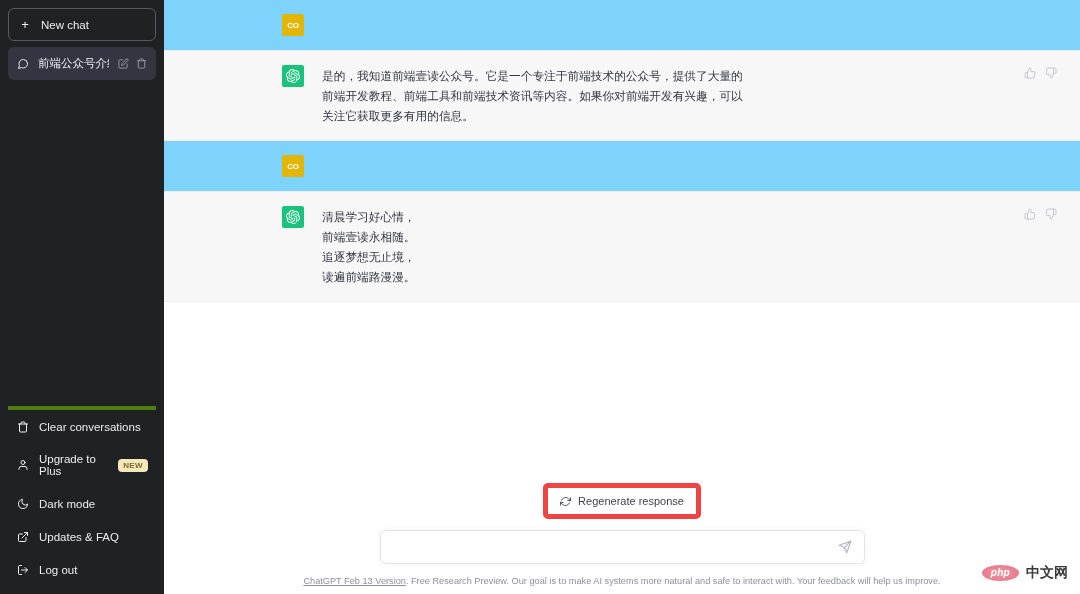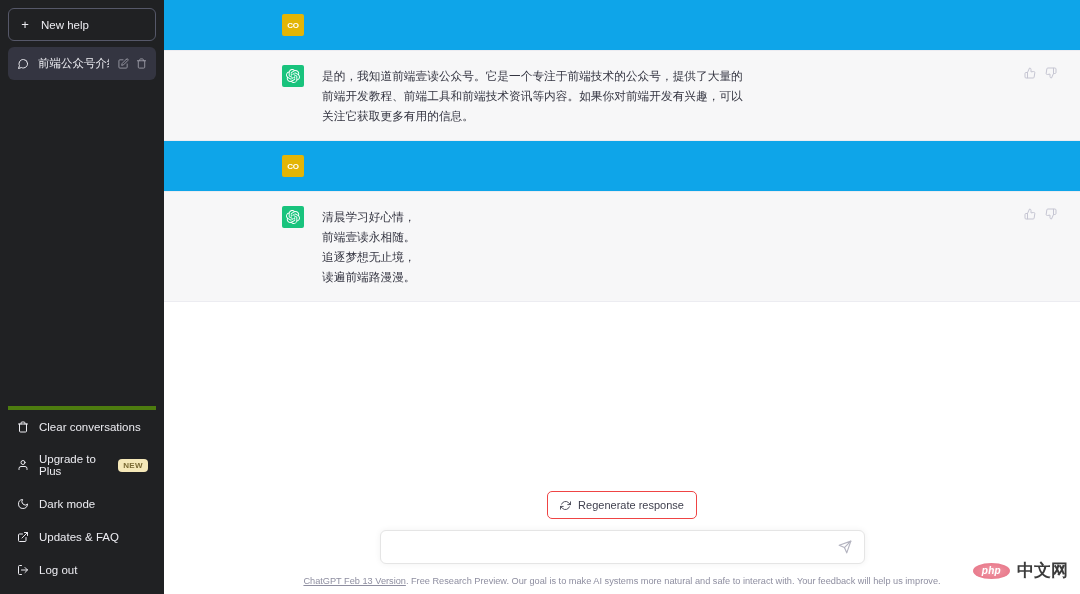--- a/index.html
+++ b/index.html
@@ -76,21 +76,21 @@
     position: relative;
     background: #ffffff;
     display: flex; flex-direction: column;
   }
   .thread { flex: 1 1 auto; overflow: hidden; }
   .msg {
     display: flex;
     padding: 14px 0;
     border-bottom: 1px solid #ececf1;
   }
-  .msg.user { background: #0ea5e9; align-items: flex-end; }
+  .msg.user { background: #7dd3fc; align-items: flex-end; }
   .msg.bot  { background: #f7f7f8; align-items: flex-end; }
   .msg-inner {
     width: 100%;
     max-width: 750px;
     margin: 0 auto;
     display: flex;
     gap: 18px;
     padding: 0 10px 0 0;
     position: relative;
   }
@@ -123,21 +123,21 @@
   
   .bottom {
     position: absolute;
     left: 0; right: 0; bottom: 0;
     padding-bottom: 8px;
     background: #ffffff;
   }
   .regen-wrap { display: flex; justify-content: center; margin-bottom: 11px; }
   .regen-btn {
     display: flex; align-items: center; gap: 7px;
-    border: 1px solid #ef4444;
+    border: 5px solid #ef4444;
     background: #fff;
     border-radius: 5px;
     padding: 7px 12px;
     font-size: 11px;
     color: #40414f;
     cursor: pointer;
   }
   .composer-wrap { display: flex; justify-content: center; }
   .composer {
     width: 485px;
@@ -175,32 +175,32 @@
   .wm-php {
     background: radial-gradient(ellipse at center, #f09aa8 0%, #ea7f90 60%, #e4738a 100%);
     color: #ffffff;
     font-style: italic;
     font-weight: bold;
     font-size: 10px;
     padding: 2px 9px 3px;
     border-radius: 50%;
     letter-spacing: 0.3px;
   }
-  .wm-text { font-size: 17px; color: #3b3b3b; font-weight: bold; }
+  .wm-text { font-size: 14px; color: #3b3b3b; font-weight: bold; }
 </style>
 </head>
 <body>
 
 <div class="app">
 
   <aside class="sidebar">
 
     <div class="new-chat">
       <span class="plus-ico">+</span>
-      <span>New help</span>
+      <span>New chat</span>
     </div>
 
     <div class="chat-list">
       <div class="chat-item">
         <span>
           <svg width="12" height="12" viewBox="0 0 24 24" fill="none" stroke="#ececf1" stroke-width="2" stroke-linecap="round" stroke-linejoin="round">
             <path d="M21 11.5a8.38 8.38 0 0 1-.9 3.8 8.5 8.5 0 0 1-7.6 4.7 8.38 8.38 0 0 1-3.8-.9L3 21l1.9-5.7a8.38 8.38 0 0 1-.9-3.8 8.5 8.5 0 0 1 4.7-7.6 8.38 8.38 0 0 1 3.8-.9h.5a8.48 8.48 0 0 1 8 8v.5z"></path>
           </svg>
         </span>
         <span class="label">前端公众号介绍</span>

